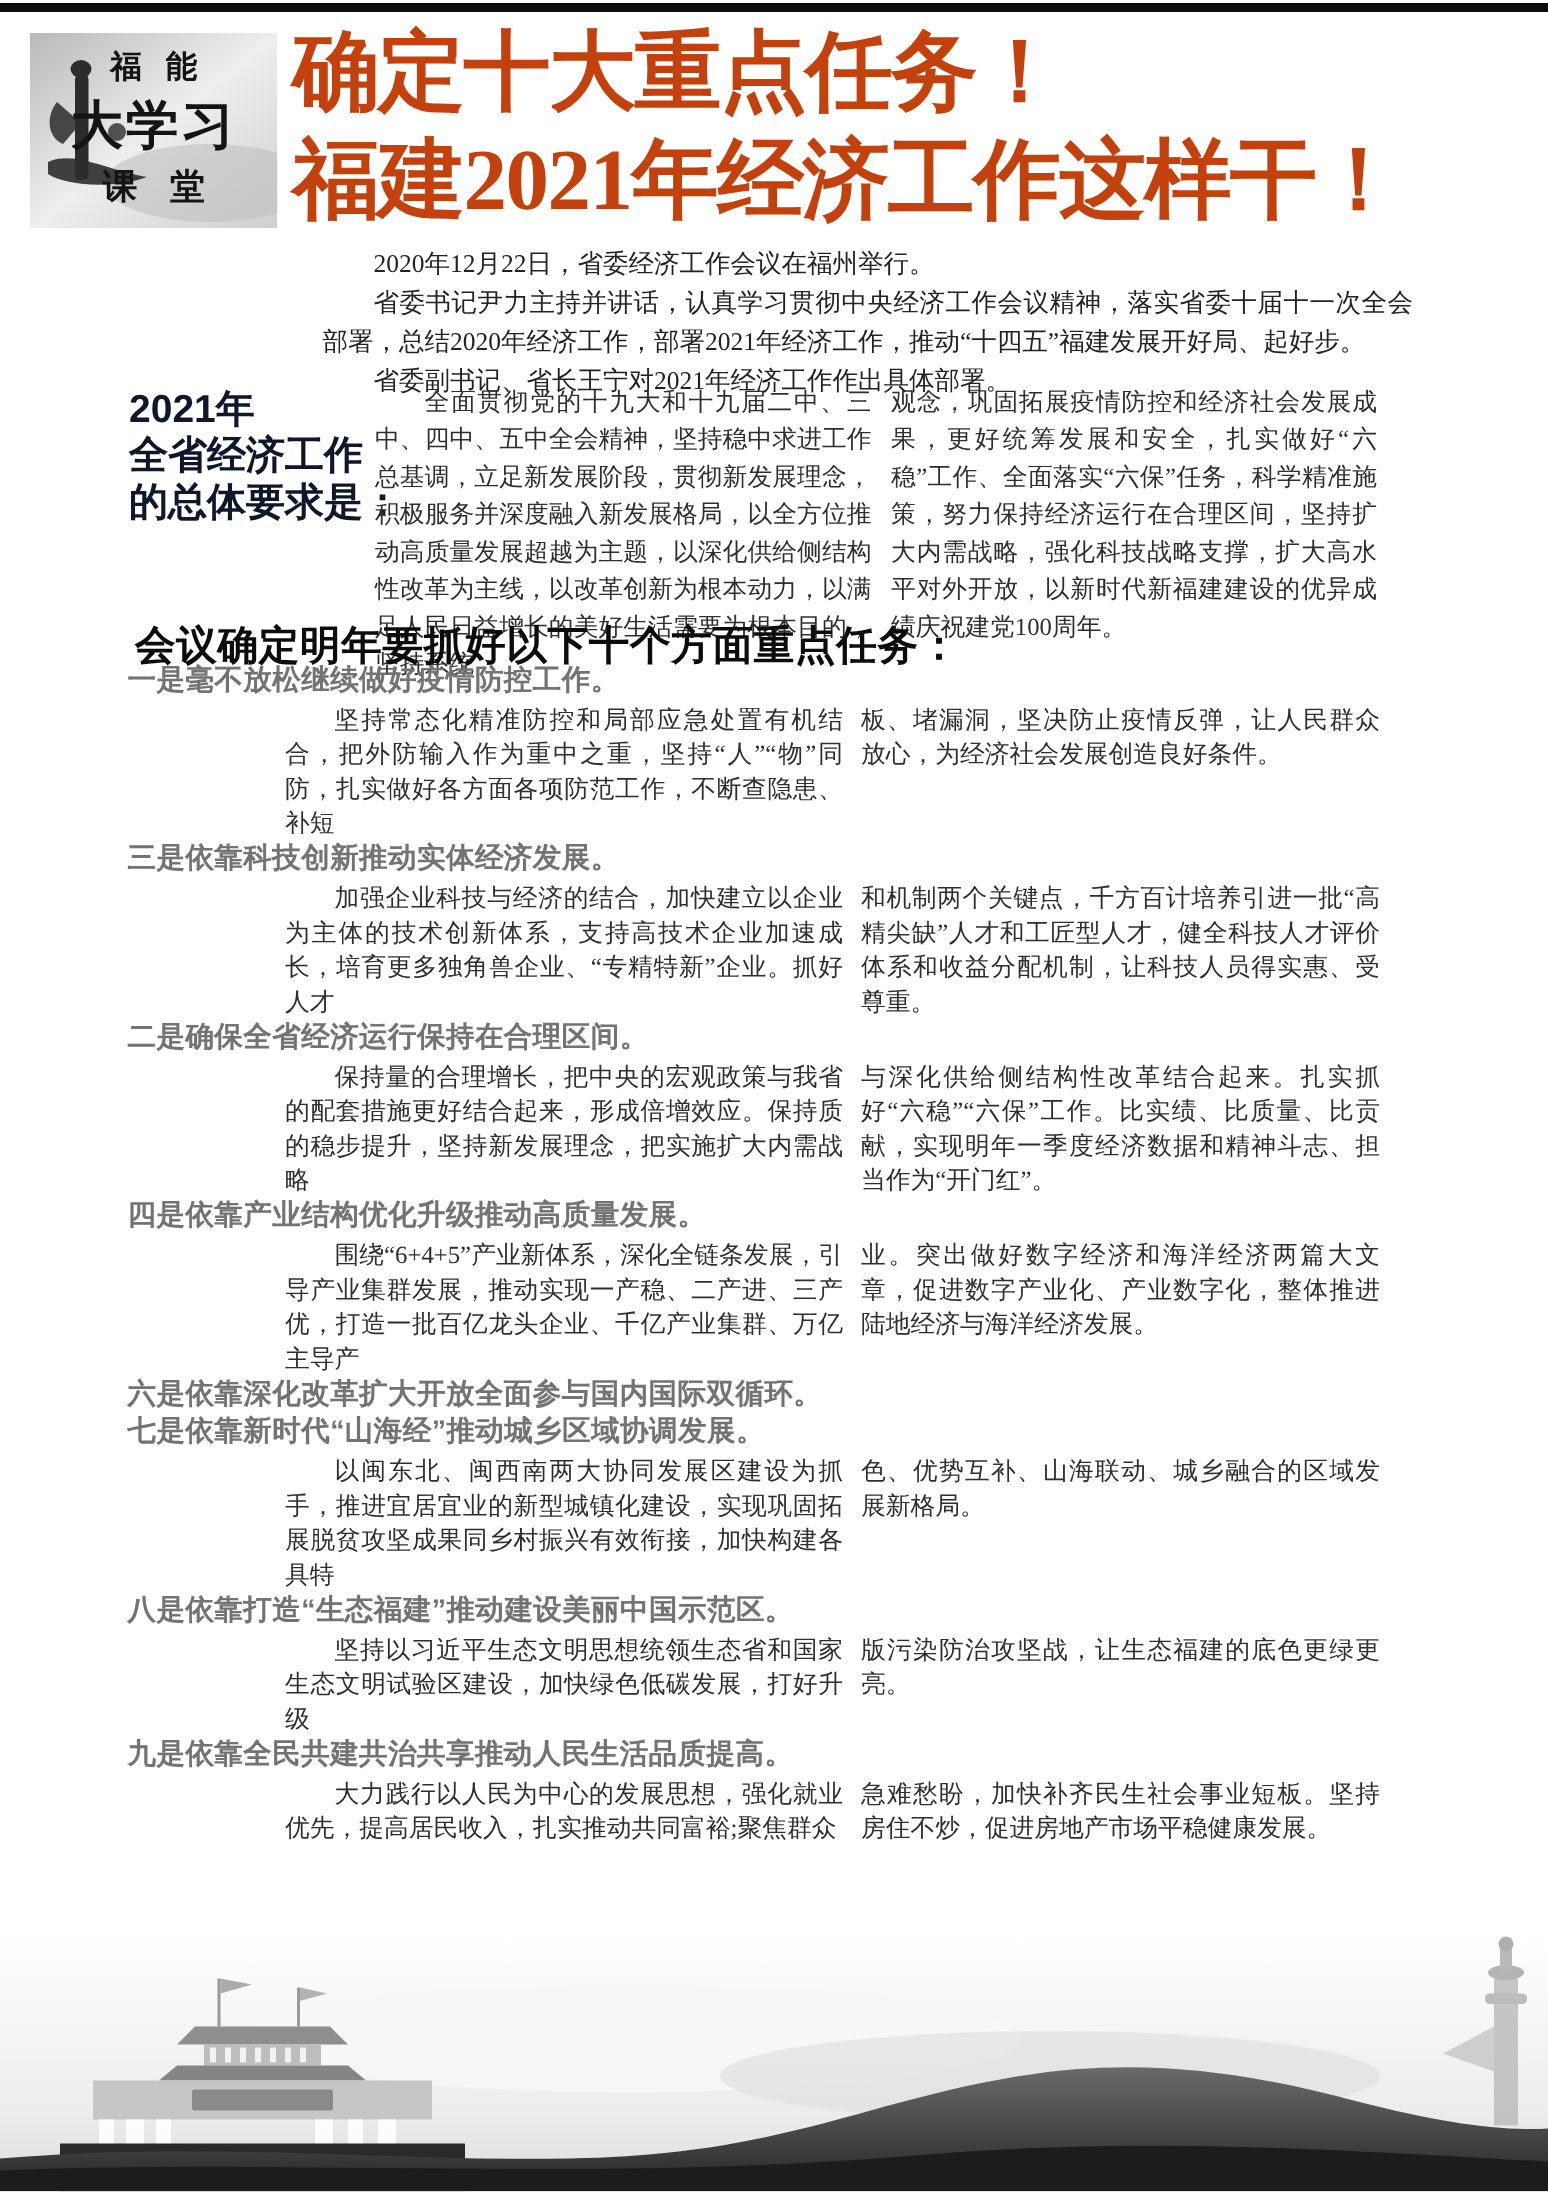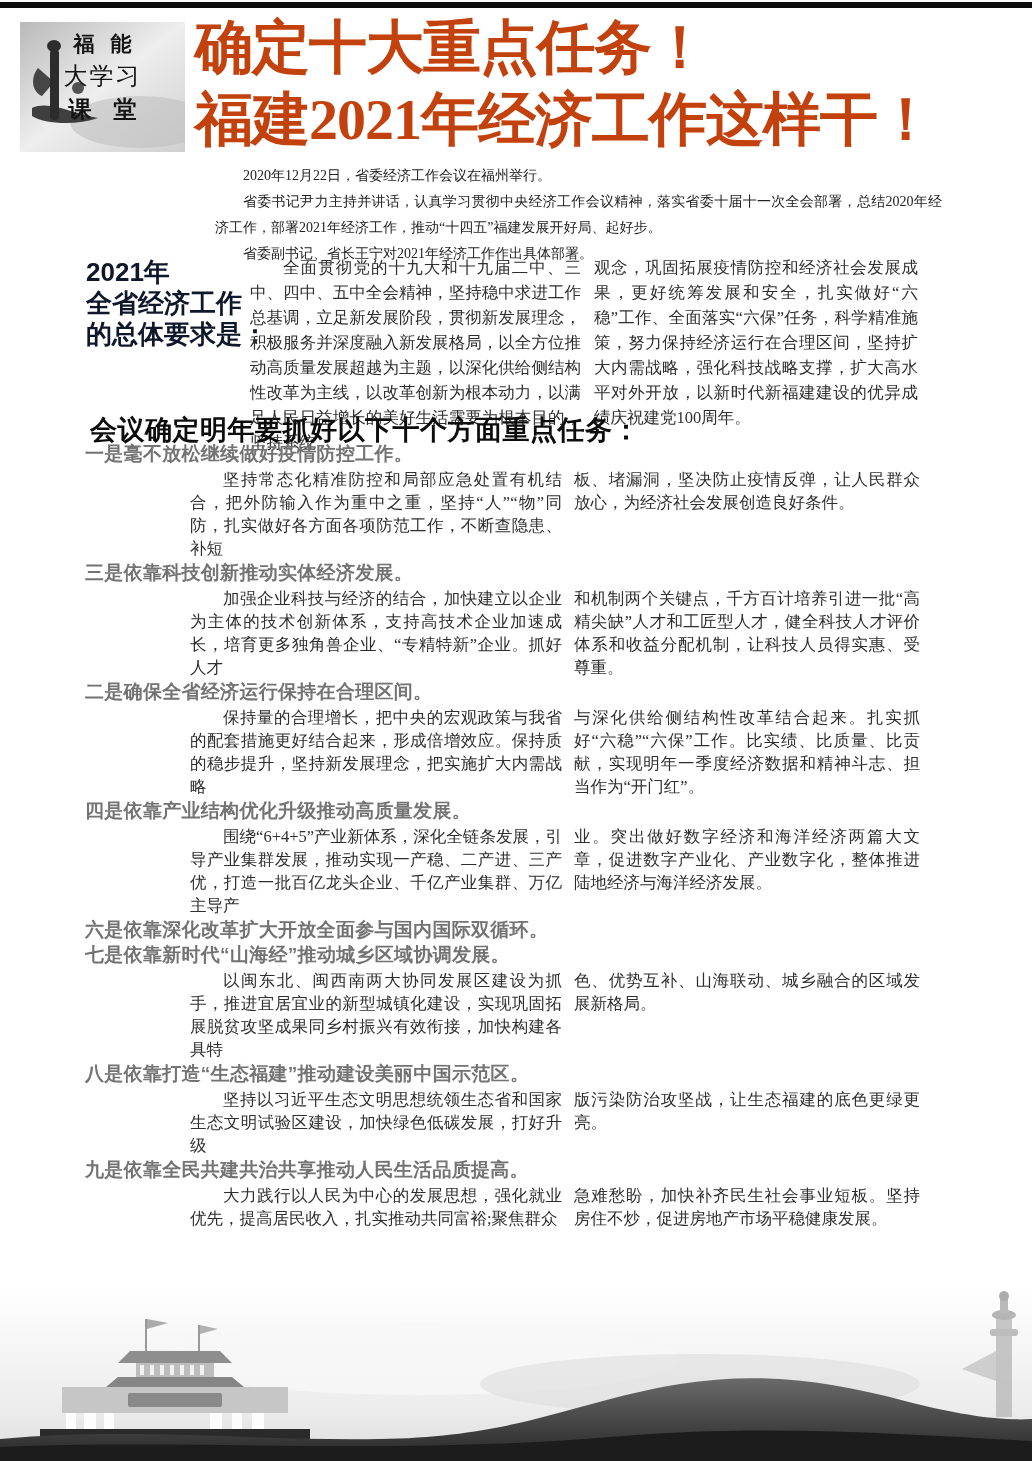--- a/index.html
+++ b/index.html
@@ -14,33 +14,33 @@
 
   
   .logo {
     position:absolute; top:22px; left:20px; width:165px; height:130px;
     overflow:hidden;
   }
   .logo svg { position:absolute; inset:0; }
   .logo-text { position:absolute; inset:0; text-align:center;
     font-family:"Liberation Sans","DejaVu Sans",sans-serif; color:#141414; }
   .logo-l1 { margin-top:8px; font-size:21px; font-weight:900; letter-spacing:16px; text-indent:16px; }
-  .logo-l2 { margin-top:2px; font-size:24px; font-weight:400; letter-spacing:2px; }
+  .logo-l2 { margin-top:2px; font-size:35px; font-weight:700; letter-spacing:2px; }
   .logo-l3 { margin-top:2px; font-size:23px; font-weight:900; letter-spacing:22px; text-indent:22px; }
 
   .headline {
     position:absolute; left:195px; top:12px; width:820px;
     font-family:"Liberation Serif","DejaVu Serif",serif;
     font-weight:900; color:#c2410c; line-height:72px; font-size:58px;
     letter-spacing:-1px; white-space:nowrap;
   }
 
   .intro {
     position:absolute; left:215px; top:163px; width:727px;
-    font-size:14px; line-height:26px; text-align:justify; color:#222;
+    font-size:17px; line-height:26px; text-align:justify; color:#222;
   }
   .intro p { text-indent:2em; }
 
   
   .ov-label {
     position:absolute; left:86px; top:257px; width:300px;
     font-family:"Liberation Sans","DejaVu Sans",sans-serif;
     font-weight:900; font-size:26px; line-height:31px; color:#0f172a;
   }
   .ov-left  { position:absolute; left:250px; top:255px; width:331px; }

